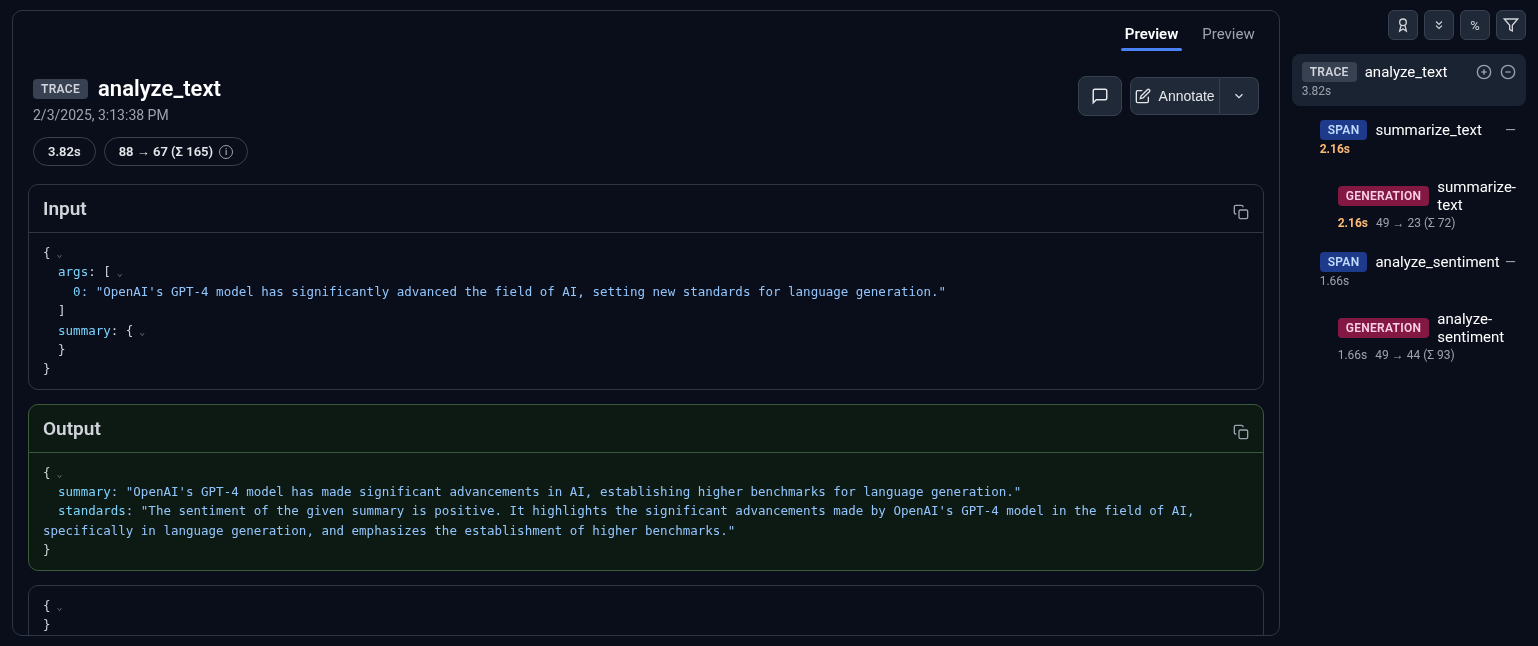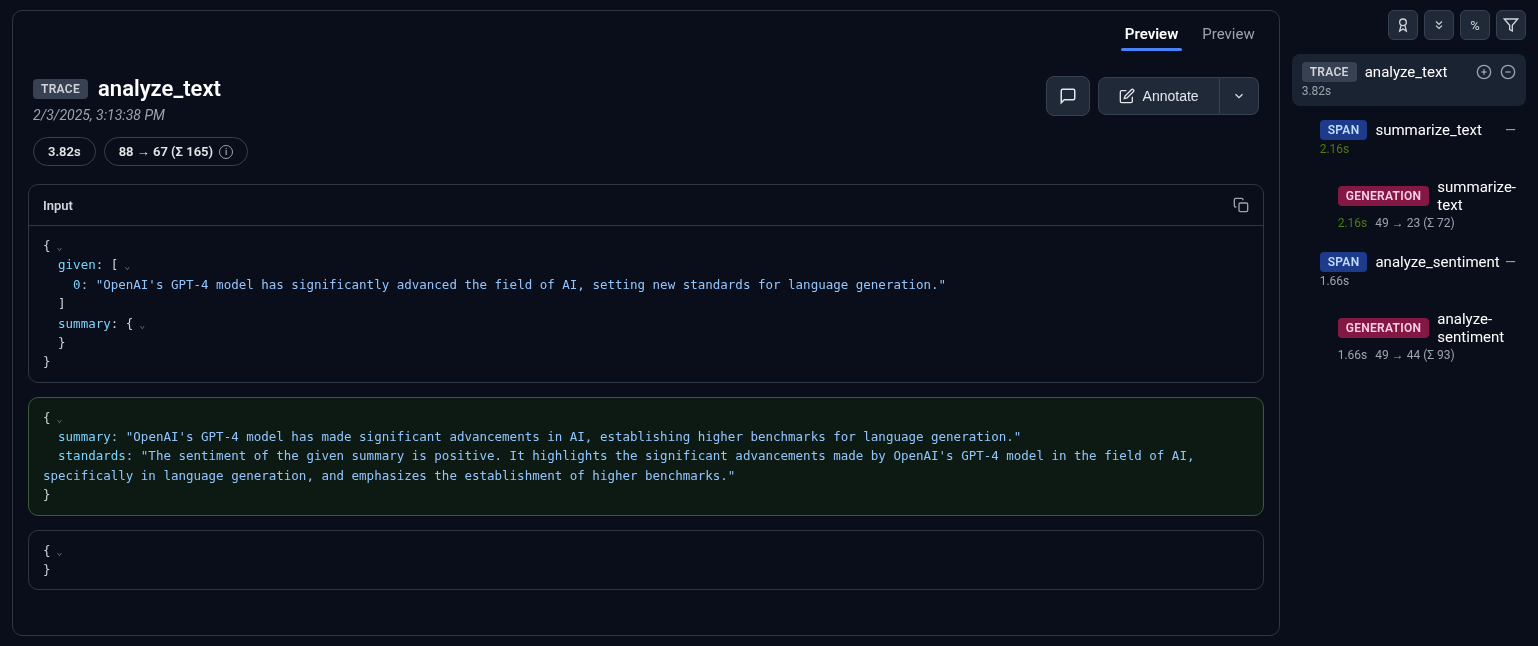--- a/index.html
+++ b/index.html
@@ -107,21 +107,20 @@
     
     .title-text {
       font-size: 22px;
       font-weight: 600;
       color: #fff;
     }
     
     .timestamp {
       color: #9ca3af;
       font-size: 14px;
-      font-style: italic;
     }
     
     .pill-row {
       display: flex;
       gap: 8px;
       margin-top: 8px;
     }
     
     .pill {
       padding: 6px 14px;
@@ -138,21 +137,21 @@
     .actions {
       display: flex;
       gap: 8px;
       align-items: center;
     }
     
     .btn {
       display: inline-flex;
       align-items: center;
       gap: 8px;
-      padding: 10px 20px;
+      padding: 10px 4px;
       background: #1f2937;
       border: 1px solid #374151;
       border-radius: 8px;
       color: #e5e7eb;
       font-size: 14px;
       cursor: pointer;
       font-weight: 500;
     }
     
     .btn-icon {
@@ -192,21 +191,21 @@
       background: #0d1a14;
     }
     
     .code-header {
       display: flex;
       justify-content: space-between;
       align-items: flex-end;
       padding: 12px 14px;
       border-bottom: 1px solid #2d3748;
       color: #d1d5db;
-      font-size: 13px;
+      font-size: 19px;
       font-weight: 600;
     }
     
     .code-block.output .code-header {
       border-bottom: 1px solid #3a5a3a;
     }
     
     .copy-btn {
       cursor: pointer;
       color: #9ca3af;
@@ -281,22 +280,22 @@
     }
     
     .tree-meta {
       font-size: 12px;
       color: #9ca3af;
       display: flex;
       gap: 8px;
     }
     
     .dur-highlight {
-      color: #4d7c0f;
-      font-weight: 400;
+      color: #fdba74;
+      font-weight: 700;
       text-align: center;
     }
     
     .tree-icons {
       position: absolute;
       right: 10px;
       top: 10px;
       display: flex;
       gap: 8px;
       color: #9ca3af;
@@ -374,29 +373,38 @@
       <div class="code-header">
         <span>Input</span>
         <span class="copy-btn">
           <svg width="16" height="16" viewBox="0 0 24 24" fill="none" stroke="currentColor" stroke-width="2">
               <rect x="9" y="9" width="13" height="13" rx="2"></rect>
               <path d="M5 15H4a2 2 0 0 1-2-2V4a2 2 0 0 1 2-2h9a2 2 0 0 1 2 2v1"></path>
             </svg>
         </span>
       </div>
       <div class="code-body"><span class="brace">{</span><span class="caret"> ⌄</span>
-<span class="key">  given</span><span class="brace">: [</span><span class="caret"> ⌄</span>
+<span class="key">  args</span><span class="brace">: [</span><span class="caret"> ⌄</span>
 <span class="key">    0</span><span class="string">: "OpenAI's GPT-4 model has significantly advanced the field of AI, setting new standards for language generation."</span>
 <span class="brace">  ]</span>
 <span class="key">  summary</span><span class="brace">: {</span><span class="caret"> ⌄</span>
 <span class="brace">  }</span>
 <span class="brace">}</span></div>
     </div>
 
     <div class="code-block output">
+      <div class="code-header">
+        <span>Output</span>
+        <span class="copy-btn">
+          <svg width="16" height="16" viewBox="0 0 24 24" fill="none" stroke="currentColor" stroke-width="2">
+              <rect x="9" y="9" width="13" height="13" rx="2"></rect>
+              <path d="M5 15H4a2 2 0 0 1-2-2V4a2 2 0 0 1 2-2h9a2 2 0 0 1 2 2v1"></path>
+            </svg>
+        </span>
+      </div>
       <div class="code-body"><span class="brace">{</span><span class="caret"> ⌄</span>
 <span class="key">  summary</span><span class="string">: "OpenAI's GPT-4 model has made significant advancements in AI, establishing higher benchmarks for language generation."</span>
 <span class="key">  standards</span><span class="string">: "The sentiment of the given summary is positive. It highlights the significant advancements made by OpenAI's GPT-4 model in the field of AI, specifically in language generation, and emphasizes the establishment of higher benchmarks."</span>
 <span class="brace">}</span></div>
     </div>
 
     <div class="code-block">
       <div class="code-body"><span class="brace">{</span><span class="caret"> ⌄</span>
 <span class="brace">}</span></div>
     </div>

